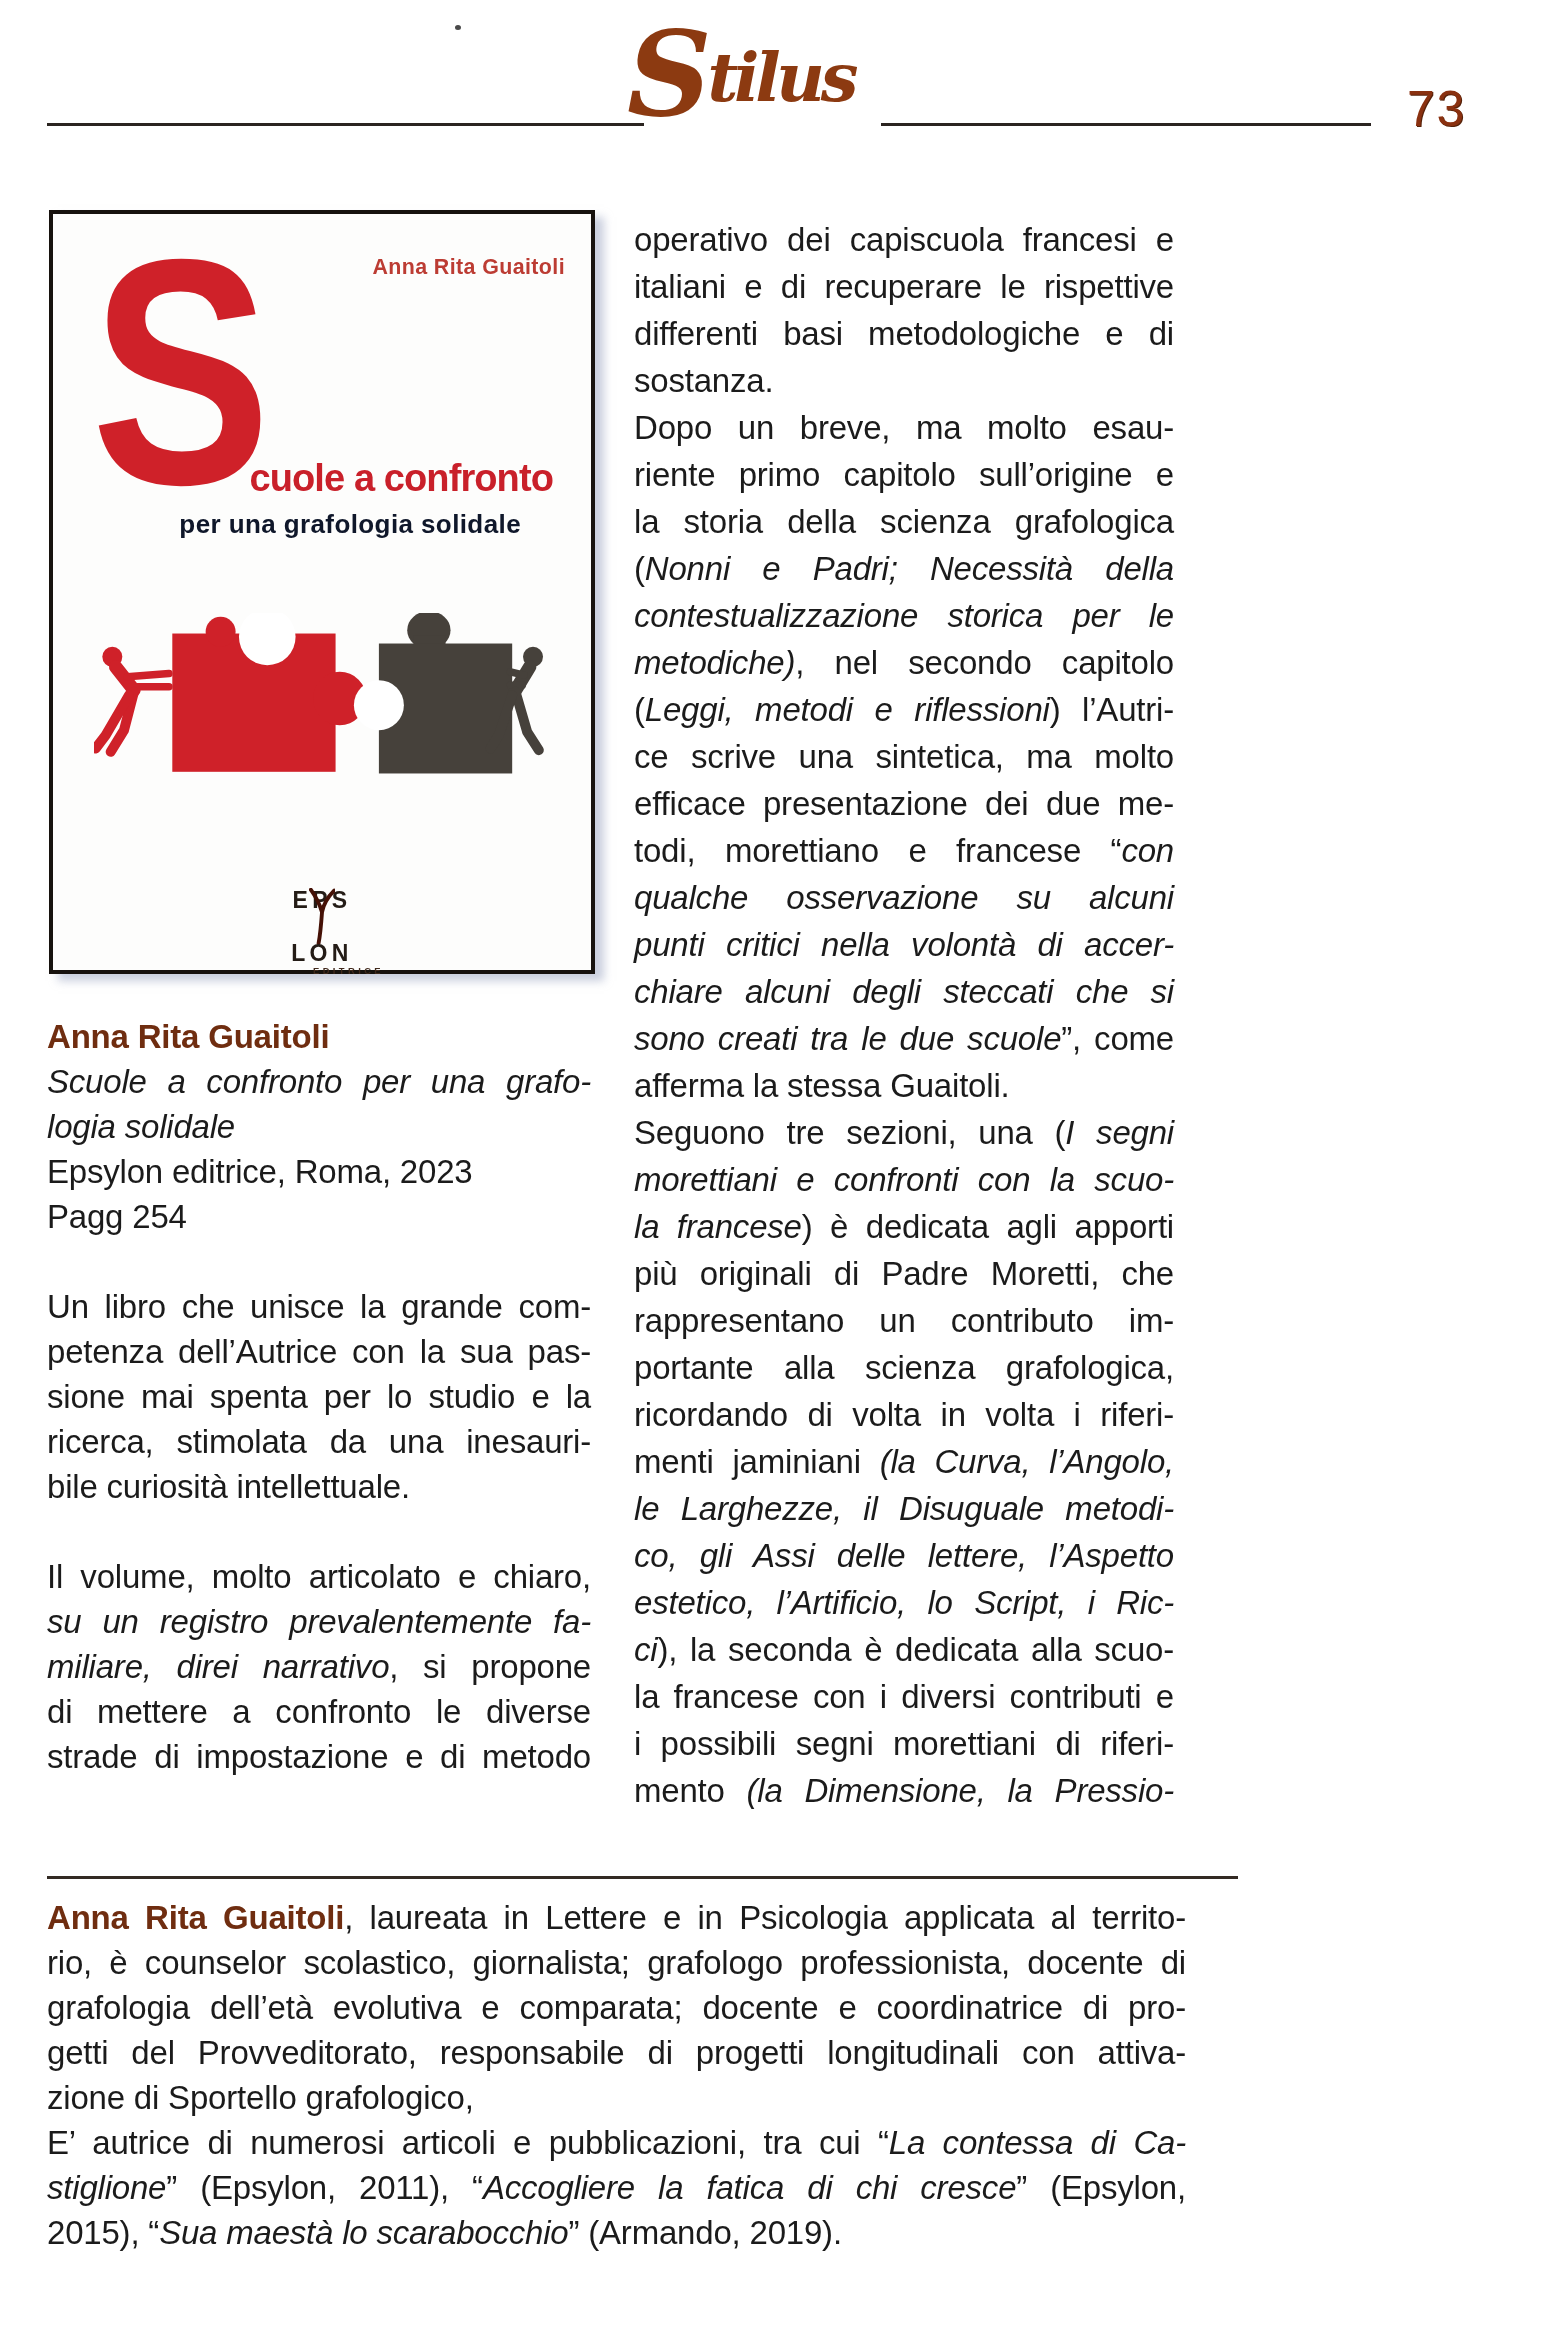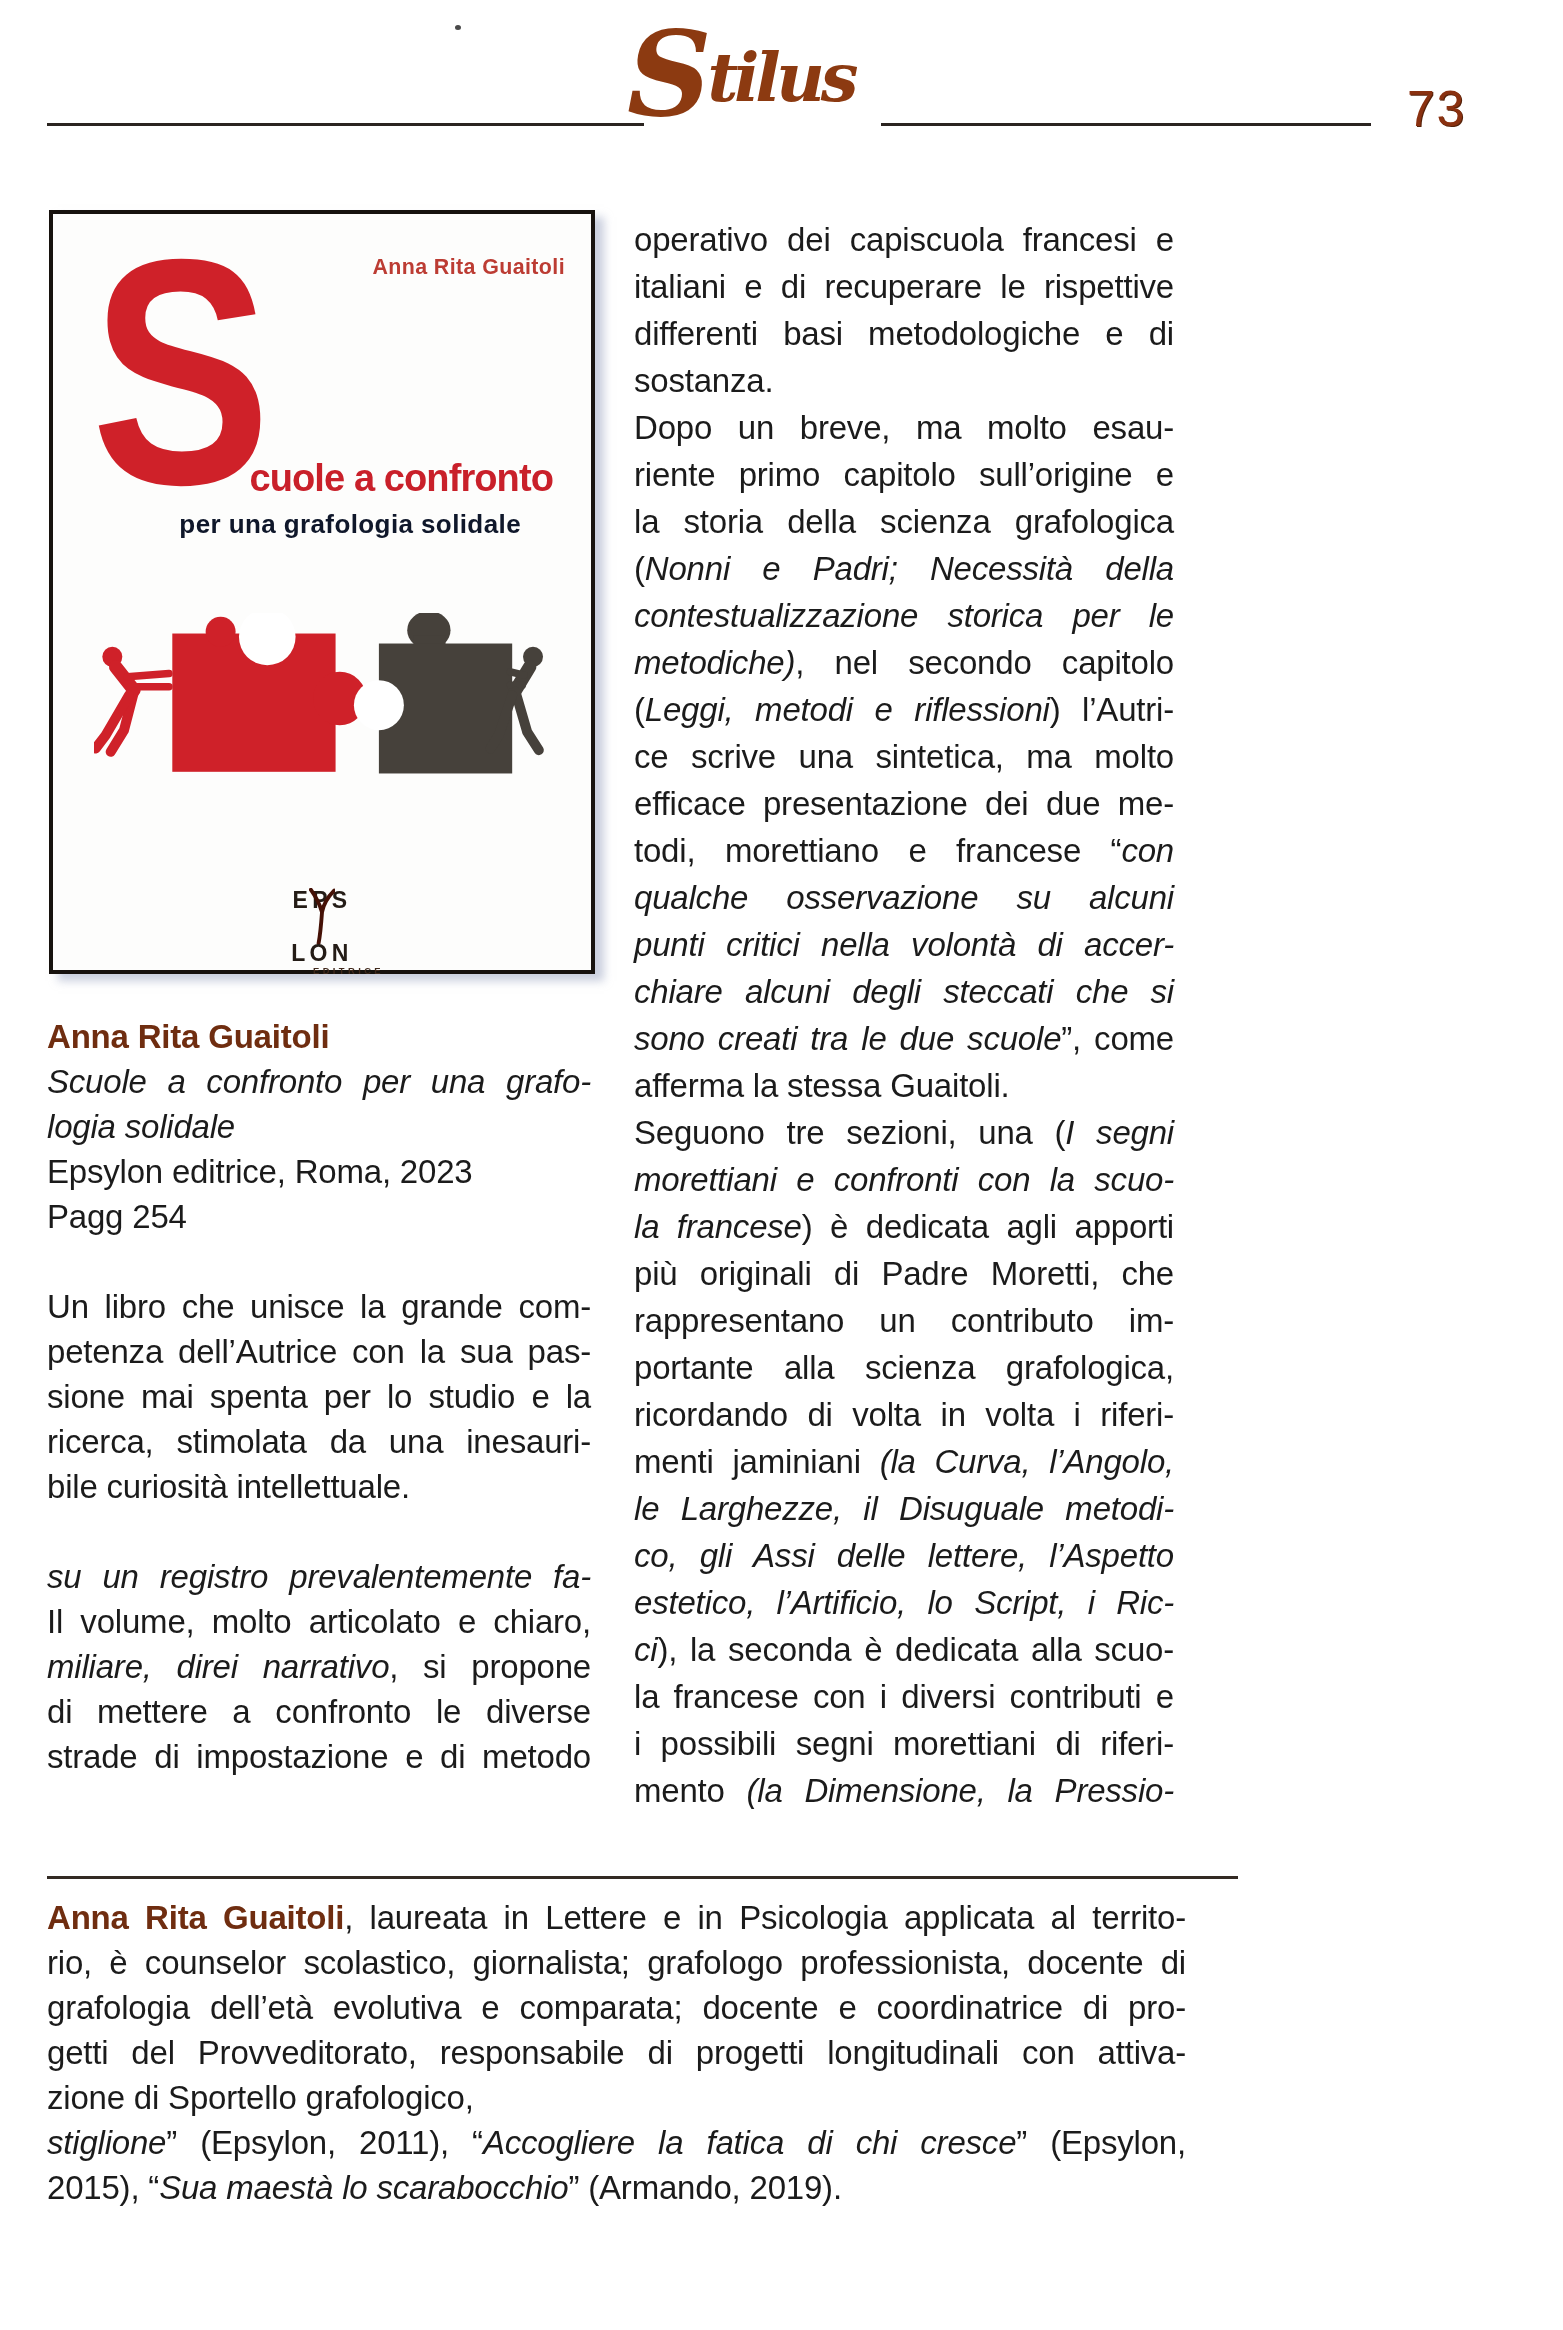--- a/index.html
+++ b/index.html
@@ -133,22 +133,22 @@
     <div class="ln"><span class="i">logia solidale</span></div>
     <div class="ln"><span>Epsylon editrice, Roma, 2023</span></div>
     <div class="ln"><span>Pagg 254</span></div>
     <div class="gap"></div>
     <div class="ln j"><span>Un libro che unisce la grande com-</span></div>
     <div class="ln j"><span>petenza dell’Autrice con la sua pas-</span></div>
     <div class="ln j"><span>sione mai spenta per lo studio e la</span></div>
     <div class="ln j"><span>ricerca, stimolata da una inesauri-</span></div>
     <div class="ln"><span>bile curiosità intellettuale.</span></div>
     <div class="gap"></div>
+    <div class="ln j"><span>Il volume, molto articolato e chiaro,</span></div>
     <div class="ln j"><span class="i">su un registro prevalentemente fa-</span></div>
-    <div class="ln j"><span>Il volume, molto articolato e chiaro,</span></div>
     <div class="ln j"><span class="i">miliare, direi narrativo</span><span>, si propone</span></div>
     <div class="ln j"><span>di mettere a confronto le diverse</span></div>
     <div class="ln j"><span>strade di impostazione e di metodo</span></div>
   </div>
 <div id="right-col" class="col">
     <div class="ln j"><span>operativo dei capiscuola francesi e</span></div>
     <div class="ln j"><span>italiani e di recuperare le rispettive</span></div>
     <div class="ln j"><span>differenti basi metodologiche e di</span></div>
     <div class="ln"><span>sostanza.</span></div>
     <div class="ln j"><span>Dopo un breve, ma molto esau-</span></div>
@@ -183,16 +183,17 @@
     <div class="ln j"><span>mento </span><span class="i">(la Dimensione, la Pressio-</span></div>
   </div>
 
 <div id="divider"></div>
 <div id="bio" class="col">
     <div class="ln j"><span class="bb">Anna Rita Guaitoli</span><span>, laureata in Lettere e in Psicologia applicata al territo-</span></div>
     <div class="ln j"><span>rio, è counselor scolastico, giornalista; grafologo professionista, docente di</span></div>
     <div class="ln j"><span>grafologia dell’età evolutiva e comparata; docente e coordinatrice di pro-</span></div>
     <div class="ln j"><span>getti del Provveditorato, responsabile di progetti longitudinali con attiva-</span></div>
     <div class="ln"><span>zione di Sportello grafologico,</span></div>
+    <div class="ln j"><span>E’ autrice di numerosi articoli e pubblicazioni, tra cui “</span><span class="i">La contessa di Ca-</span></div>
     <div class="ln j"><span class="i">stiglione</span><span>” (Epsylon, 2011), “</span><span class="i">Accogliere la fatica di chi cresce</span><span>” (Epsylon,</span></div>
     <div class="ln"><span>2015), “</span><span class="i">Sua maestà lo scarabocchio</span><span>” (Armando, 2019).</span></div>
   </div>
 
 
 </body></html>

